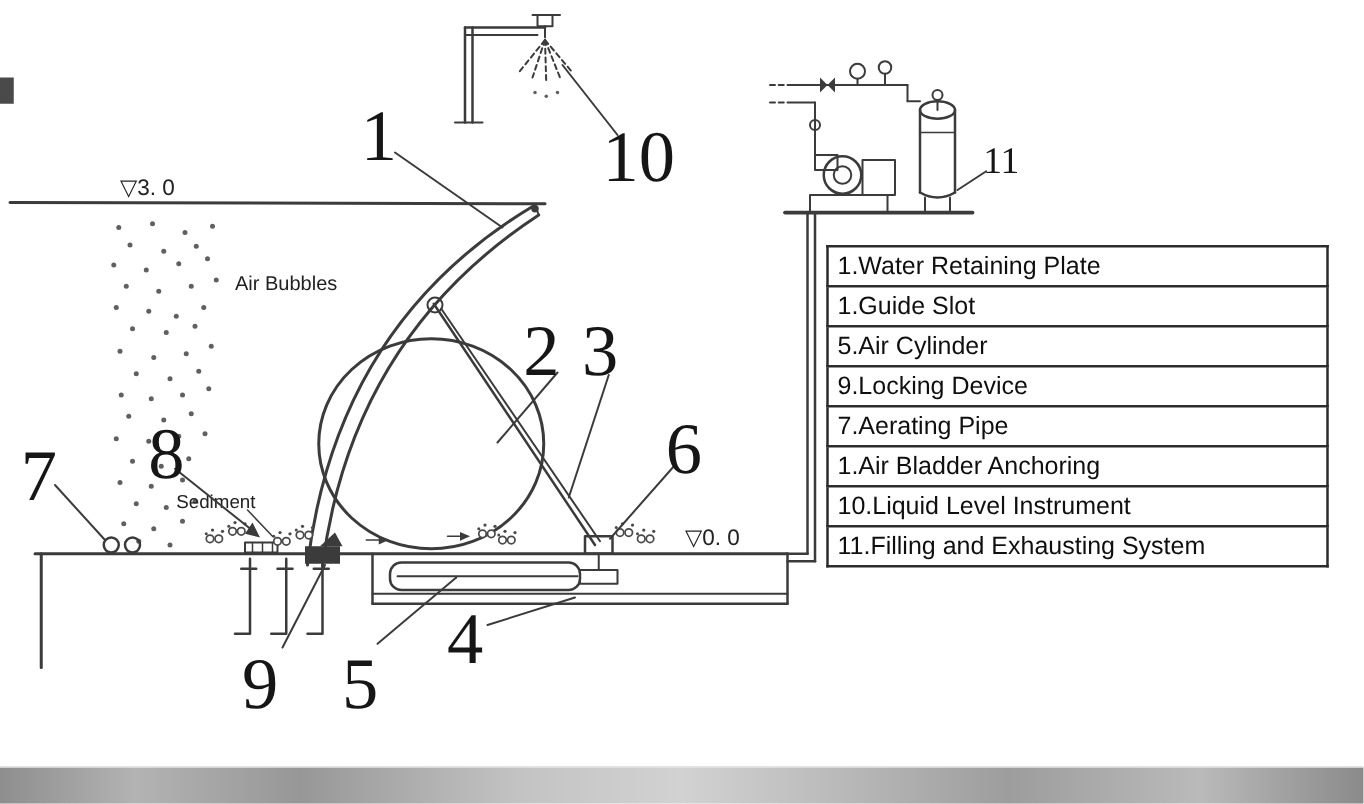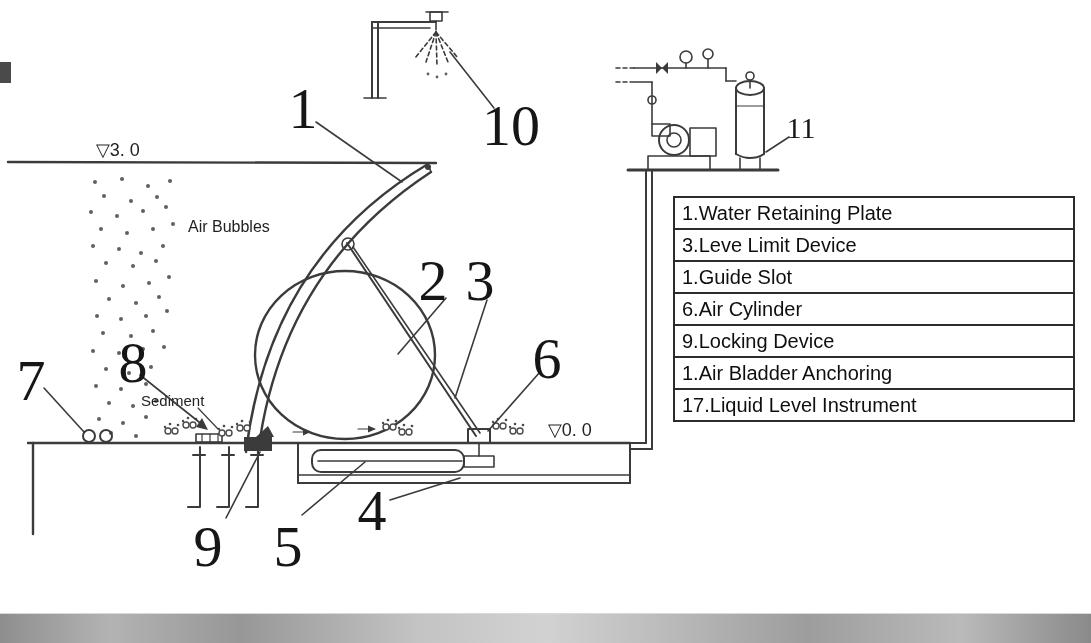--- a/index.html
+++ b/index.html
@@ -12,21 +12,21 @@
   .thin{stroke-width:1.6;}
   .hair{stroke-width:1.2;}
   .fill{fill:#3b3b3b;stroke:none;}
   .bub{fill:#606060;stroke:none;}
   .num{font:58px "Liberation Serif","DejaVu Serif",serif;fill:#161616;text-anchor:middle;}
   .num-sm{font:30px "Liberation Serif","DejaVu Serif",serif;fill:#161616;text-anchor:middle;}
   .ann{font:16px "Liberation Sans",sans-serif;fill:#222;}
   .ann-sm{font:15px "Liberation Sans",sans-serif;fill:#222;}
   .lvl{font:18px "Liberation Sans",sans-serif;fill:#222;}
   .legend{position:absolute;left:661px;top:196px;width:402px;}
-  .legend table{border-collapse:collapse;width:100%;margin-left:12px;}
+  .legend table{border-collapse:collapse;width:100%;}
   .legend td{border:2px solid #2c2c2c;font:20px/1.22 "Liberation Sans",sans-serif;color:#0f0f0f;
              padding:2px 7px;height:26px;white-space:pre-line;vertical-align:middle;background:#fff;}
   .legend tr.tall td{height:58px;}
   .photo-strip{position:absolute;left:0;top:613px;width:1091px;height:30px;
     background:linear-gradient(90deg,#8e8e8e 0%,#b3b3b3 10%,#979797 22%,#c3c3c3 38%,
                #d2d2d2 50%,#bdbdbd 60%,#9d9d9d 74%,#bababa 88%,#8a8a8a 100%);
     border-top:1px solid #d9d9d9;}
 </style>
 </head>
 <body>
@@ -280,36 +280,39 @@
   </g>
 </svg>
 
 <div class="legend">
   <table>
     <tbody>
           <tr>
             <td>1.Water Retaining Plate</td>
           </tr>
     <tr>
-            <td>3.Leve Limit Device</td>
-          </tr>
-    <tr>
             <td>1.Guide Slot</td>
           </tr>
     <tr>
-            <td>6.Air Cylinder</td>
+            <td>5.Air Cylinder</td>
           </tr>
     <tr>
             <td>9.Locking Device</td>
           </tr>
     <tr>
+            <td>7.Aerating Pipe</td>
+          </tr>
+    <tr>
             <td>1.Air Bladder Anchoring</td>
           </tr>
     <tr>
-            <td>17.Liquid Level Instrument</td>
+            <td>10.Liquid Level Instrument</td>
+          </tr>
+    <tr>
+            <td>11.Filling and Exhausting System</td>
           </tr>
   </tbody>
       </table>
 </div>
 
 <div class="photo-strip"></div>
 
 </div>
 
 </body></html>

